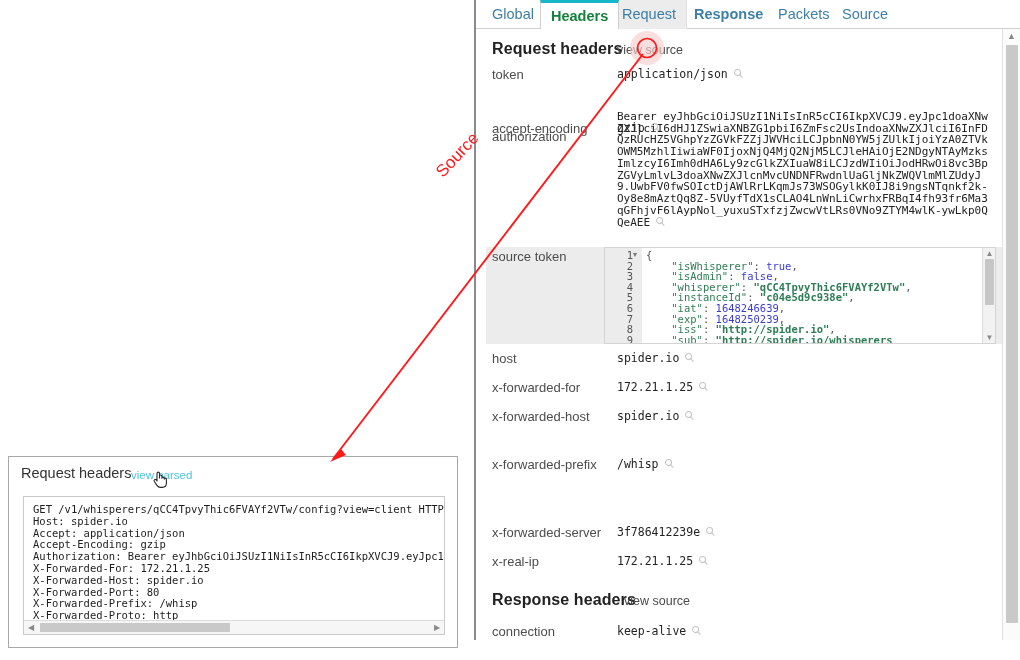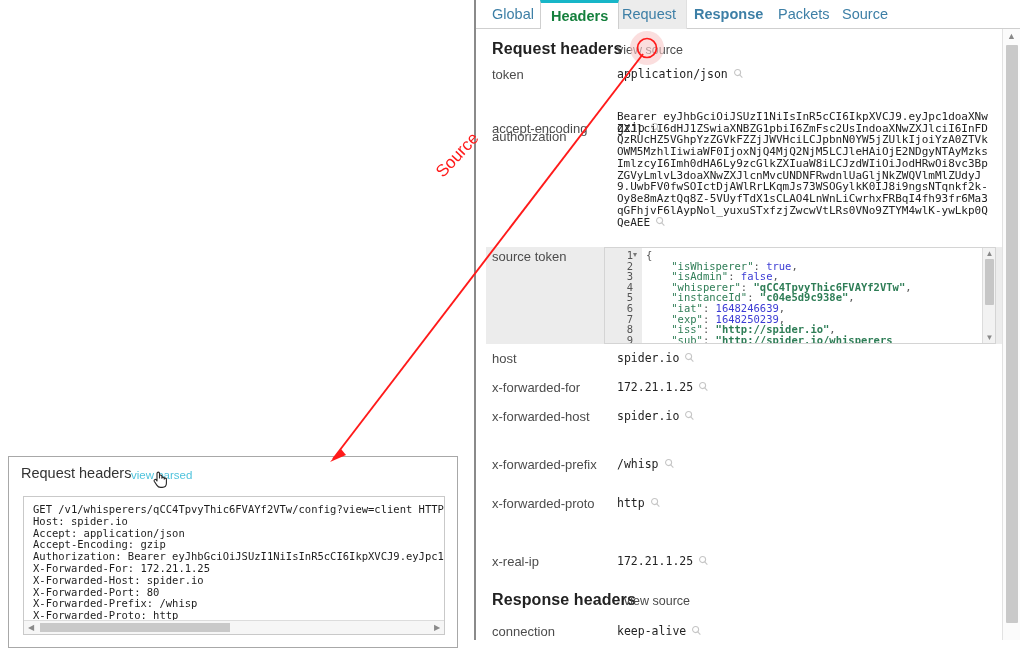--- a/index.html
+++ b/index.html
@@ -236,23 +236,23 @@
             <line x1="7.4" y1="7.4" x2="10.2" y2="10.4" stroke="#c3c3c3" stroke-width="1.2"></line>
           </svg></span>
     </div>
     <div class="hrow" style="top:428px;">
       <span class="hkey">x-forwarded-prefix</span>
       <span class="hval"><span>/whisp</span><svg class="mag" viewBox="0 0 12 12">
             <circle cx="5" cy="5" r="3.3" fill="none" stroke="#c3c3c3" stroke-width="1.2"></circle>
             <line x1="7.4" y1="7.4" x2="10.2" y2="10.4" stroke="#c3c3c3" stroke-width="1.2"></line>
           </svg></span>
     </div>
-    <div class="hrow" style="top:467px;">
-      <span class="hkey">x-forwarded-proto</span>
-      <span class="hval"><span>http</span><svg class="mag" viewBox="0 0 12 12">
+    <div class="hrow" style="top:496px;">
+      <span class="hkey">x-forwarded-server</span>
+      <span class="hval"><span>3f786412239e</span><svg class="mag" viewBox="0 0 12 12">
             <circle cx="5" cy="5" r="3.3" fill="none" stroke="#c3c3c3" stroke-width="1.2"></circle>
             <line x1="7.4" y1="7.4" x2="10.2" y2="10.4" stroke="#c3c3c3" stroke-width="1.2"></line>
           </svg></span>
     </div>
     <div class="hrow" style="top:525px;">
       <span class="hkey">x-real-ip</span>
       <span class="hval"><span>172.21.1.25</span><svg class="mag" viewBox="0 0 12 12">
             <circle cx="5" cy="5" r="3.3" fill="none" stroke="#c3c3c3" stroke-width="1.2"></circle>
             <line x1="7.4" y1="7.4" x2="10.2" y2="10.4" stroke="#c3c3c3" stroke-width="1.2"></line>
           </svg></span>

